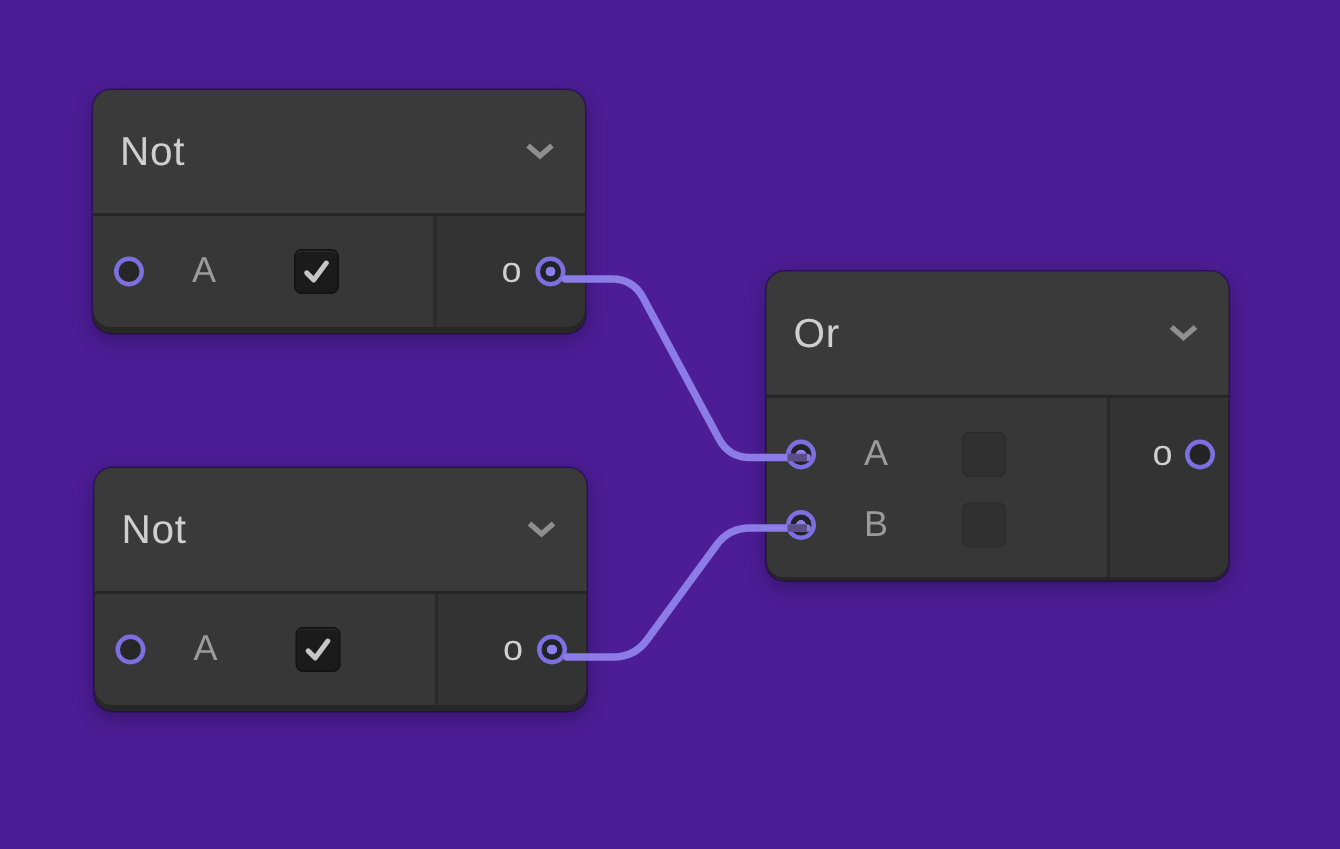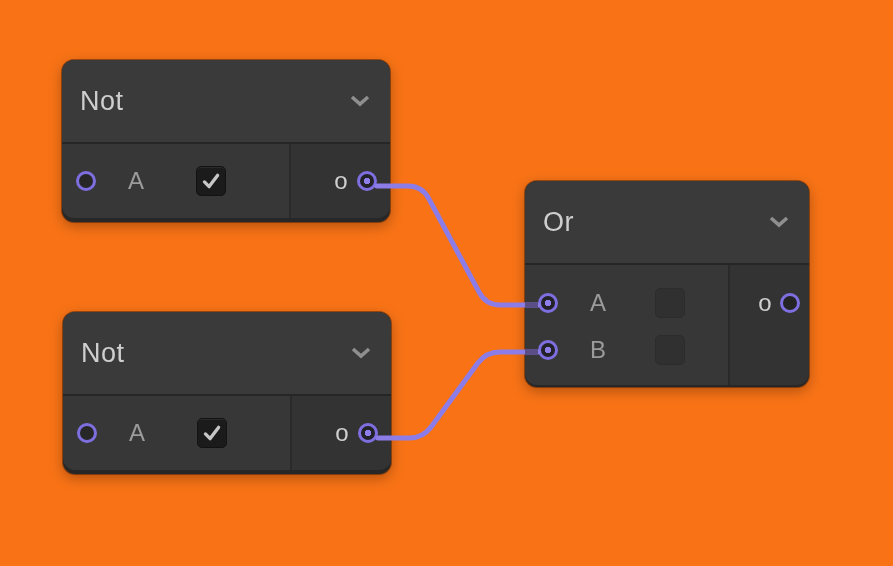--- a/index.html
+++ b/index.html
@@ -1,18 +1,18 @@
 <!DOCTYPE html>
 <html><head>
 <meta charset="utf-8">
 <style>
   html,body{margin:0;padding:0;background:#141414;}
   .canvas{
     position:relative;width:893px;height:566px;overflow:hidden;
-    background:#f97316;
+    background:#4c1d95;
     font-family:"Liberation Sans", sans-serif;
   }
   .node{
     position:absolute;border-radius:12px;
     box-shadow:0 0 0 1px rgba(0,0,0,0.35), 0 4px 14px rgba(0,0,0,0.30);
     background:#272727;
   }
   .node-header{
     display:flex;align-items:center;justify-content:space-between;
     background:#3a3a3a;border-radius:12px 12px 0 0;
@@ -109,21 +109,21 @@
       </div>
       <div class="cell outputs" style="width:99px">
         <div class="row" style="justify-content:flex-end;padding-right:13px">
           <span class="port-label out" style="margin-right:8px">o</span>
           <span class="port connected"></span>
         </div>
       </div>
     </div>
   </div>
 
-  <div class="node" style="left:525px;top:181px;width:284px;height:206px">
+  <div class="node" style="left:511px;top:181px;width:308px;height:206px">
     <div class="node-header" style="height:84px">
       <span class="node-title">Or</span>
       <span class="chevron">
         <svg width="20" height="12" viewBox="0 0 20 12">
             <polyline points="2,2 10,9 18,2" fill="none" stroke="#8f8f8f" stroke-width="3.6"></polyline>
           </svg>
       </span>
     </div>
     <div class="node-body" style="height:120px">
       <div class="cell inputs" style="justify-content:flex-start;padding-top:14px;box-sizing:border-box">

